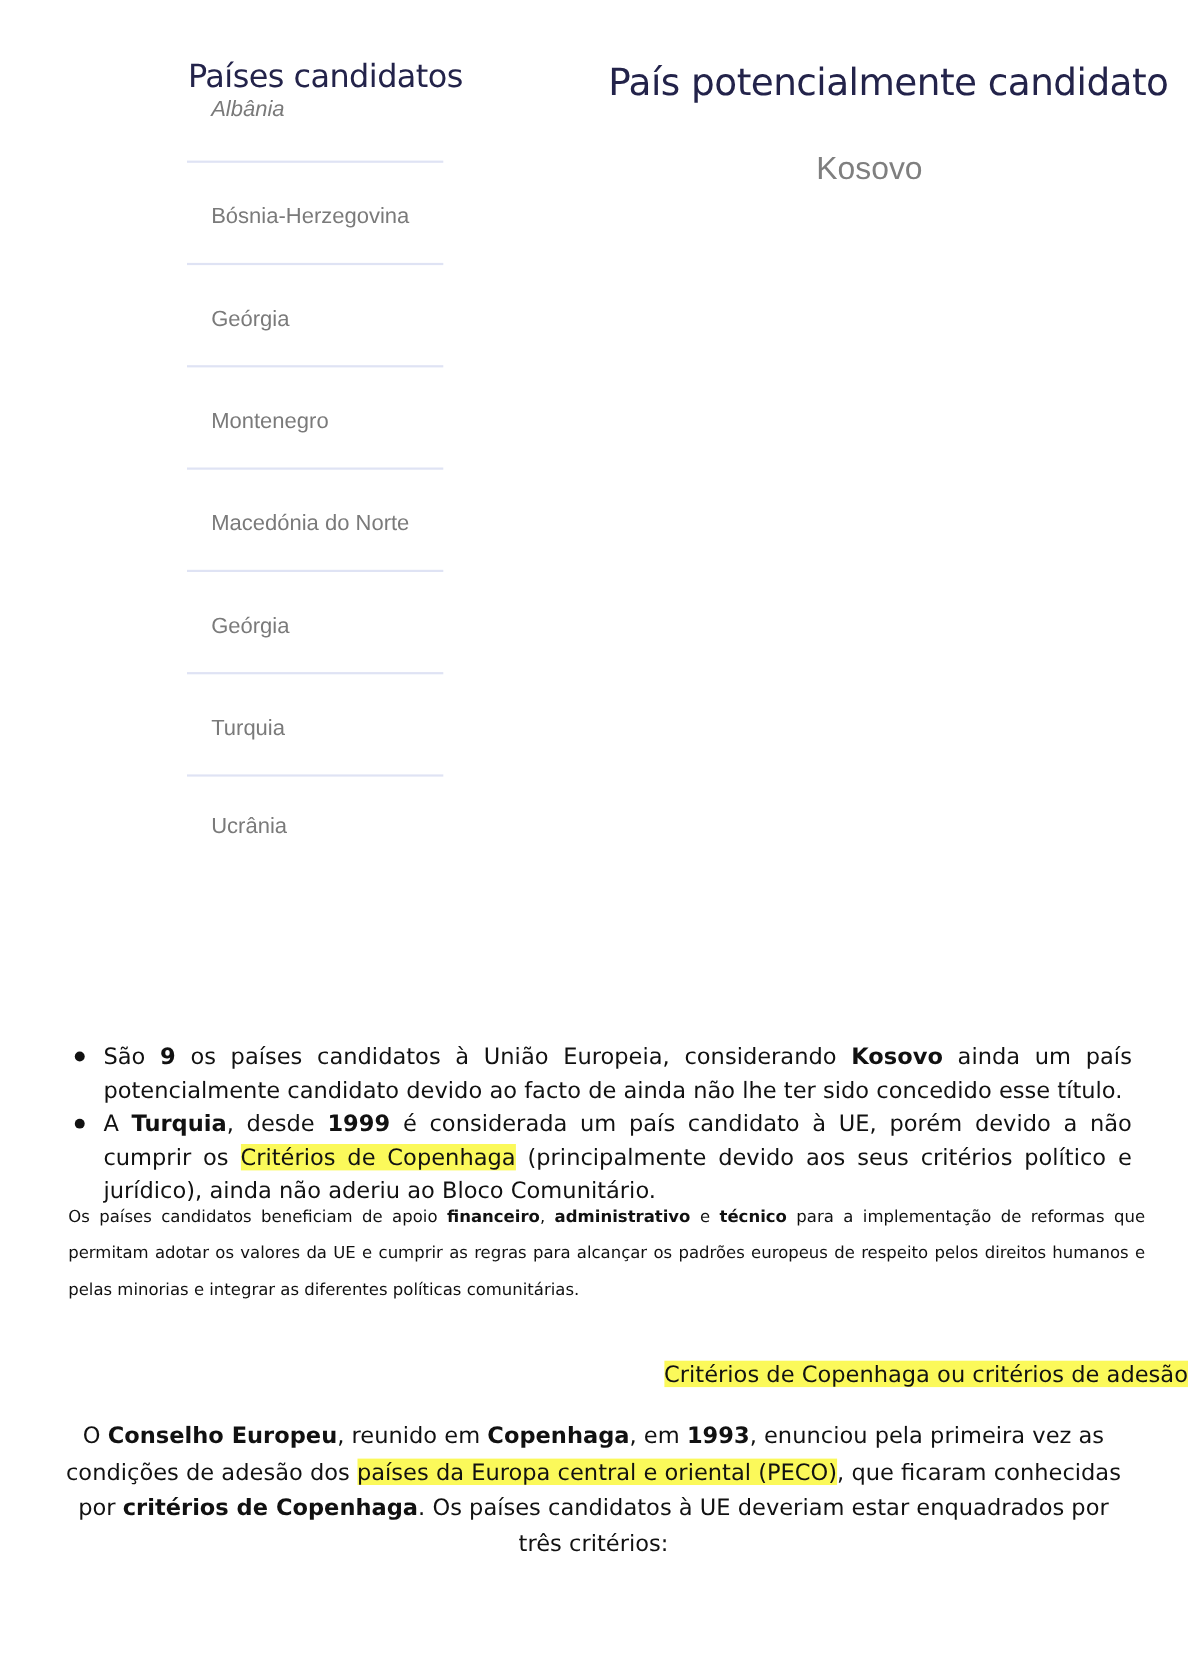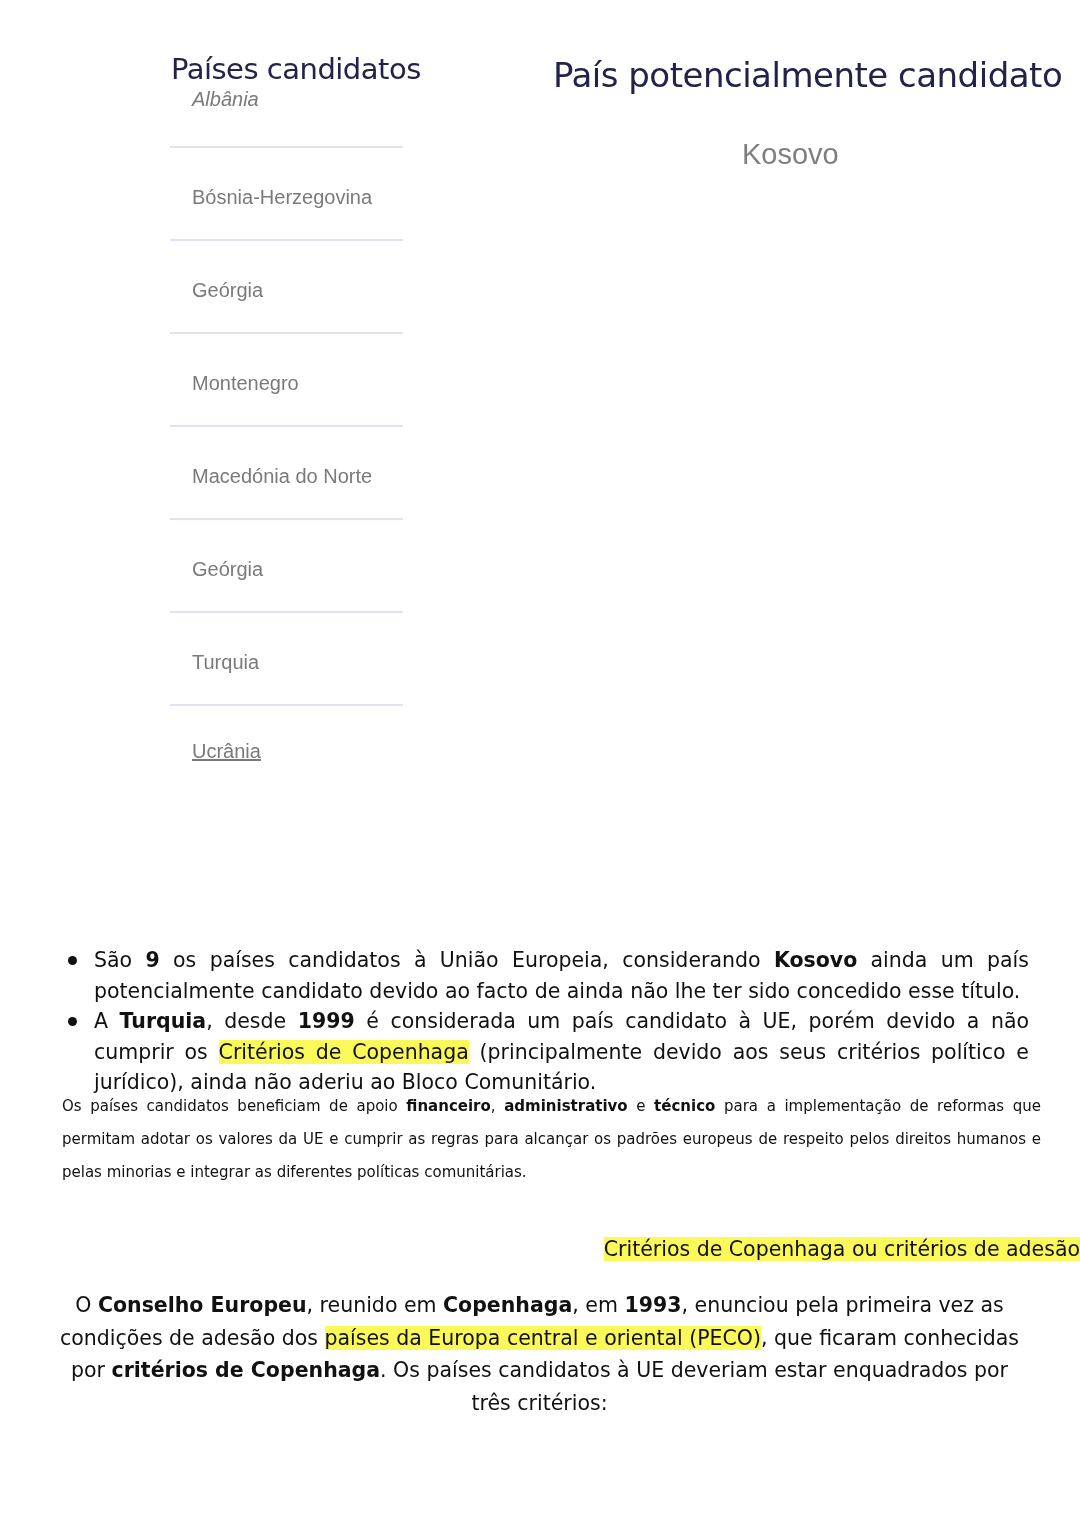--- a/index.html
+++ b/index.html
@@ -6,21 +6,21 @@
   body { width:1080px; height:1526px; position:relative; overflow:hidden; font-family:"DejaVu Sans", sans-serif; color:#111; }
   .cand-title { position:absolute; left:171px; top:52px; font-size:29px; color:#23234a; letter-spacing:-0.5px; white-space:nowrap; }
   .pot-title { position:absolute; left:553px; top:55px; font-size:34px; color:#23234a; letter-spacing:-0.5px; white-space:nowrap; }
   .kosovo { position:absolute; left:742px; top:138px; font-family:"Liberation Sans", sans-serif; font-size:29px; color:#7f7f7f; }
   .country-list { position:absolute; left:170px; top:86px; width:233px; margin:0; padding:0; list-style:none; }
   .country-list li { height:93px; box-sizing:border-box; border-bottom:2px solid #dfe3f4; position:relative; }
   .country-list li:first-child { height:62px; }
   .country-list li:last-child { border-bottom:none; }
   .country-list li span { position:absolute; left:22px; bottom:30px; font-family:"Liberation Sans", sans-serif; font-size:20px; color:#7a7a7a; }
   .country-list li:first-child span { top:2px; bottom:auto;font-style:italic; }
-  .country-list li:last-child span { top:34px; bottom:auto;text-decoration:underline; }
+  .country-list li:last-child span { top:34px; bottom:auto; }
   .bullets { position:absolute; left:94px; top:945px; width:935px; margin:0; padding:0; list-style:none; font-size:20.5px; line-height:30.5px; text-align:justify; }
   .bullets li { position:relative; }
   .bullets li::before { content:""; position:absolute; left:-26px; top:11px; width:9px; height:9px; border-radius:50%; background:#111; }
   .para { position:absolute; left:50px; top:1078px; width:979px; font-size:15px; line-height:33px; text-align:justify; margin:12px; }
   .hl { background:#fbf95a; }
   .section-title { position:absolute; left:0; width:1080px; top:1234px; text-align:right; font-size:20.5px; line-height:30px; }
   .center-para { position:absolute; left:50px; top:1289px; width:979px; text-align:center; font-size:20.5px; line-height:32.5px; margin:0; }
   b { font-weight:bold; }
 </style>
 </head>

